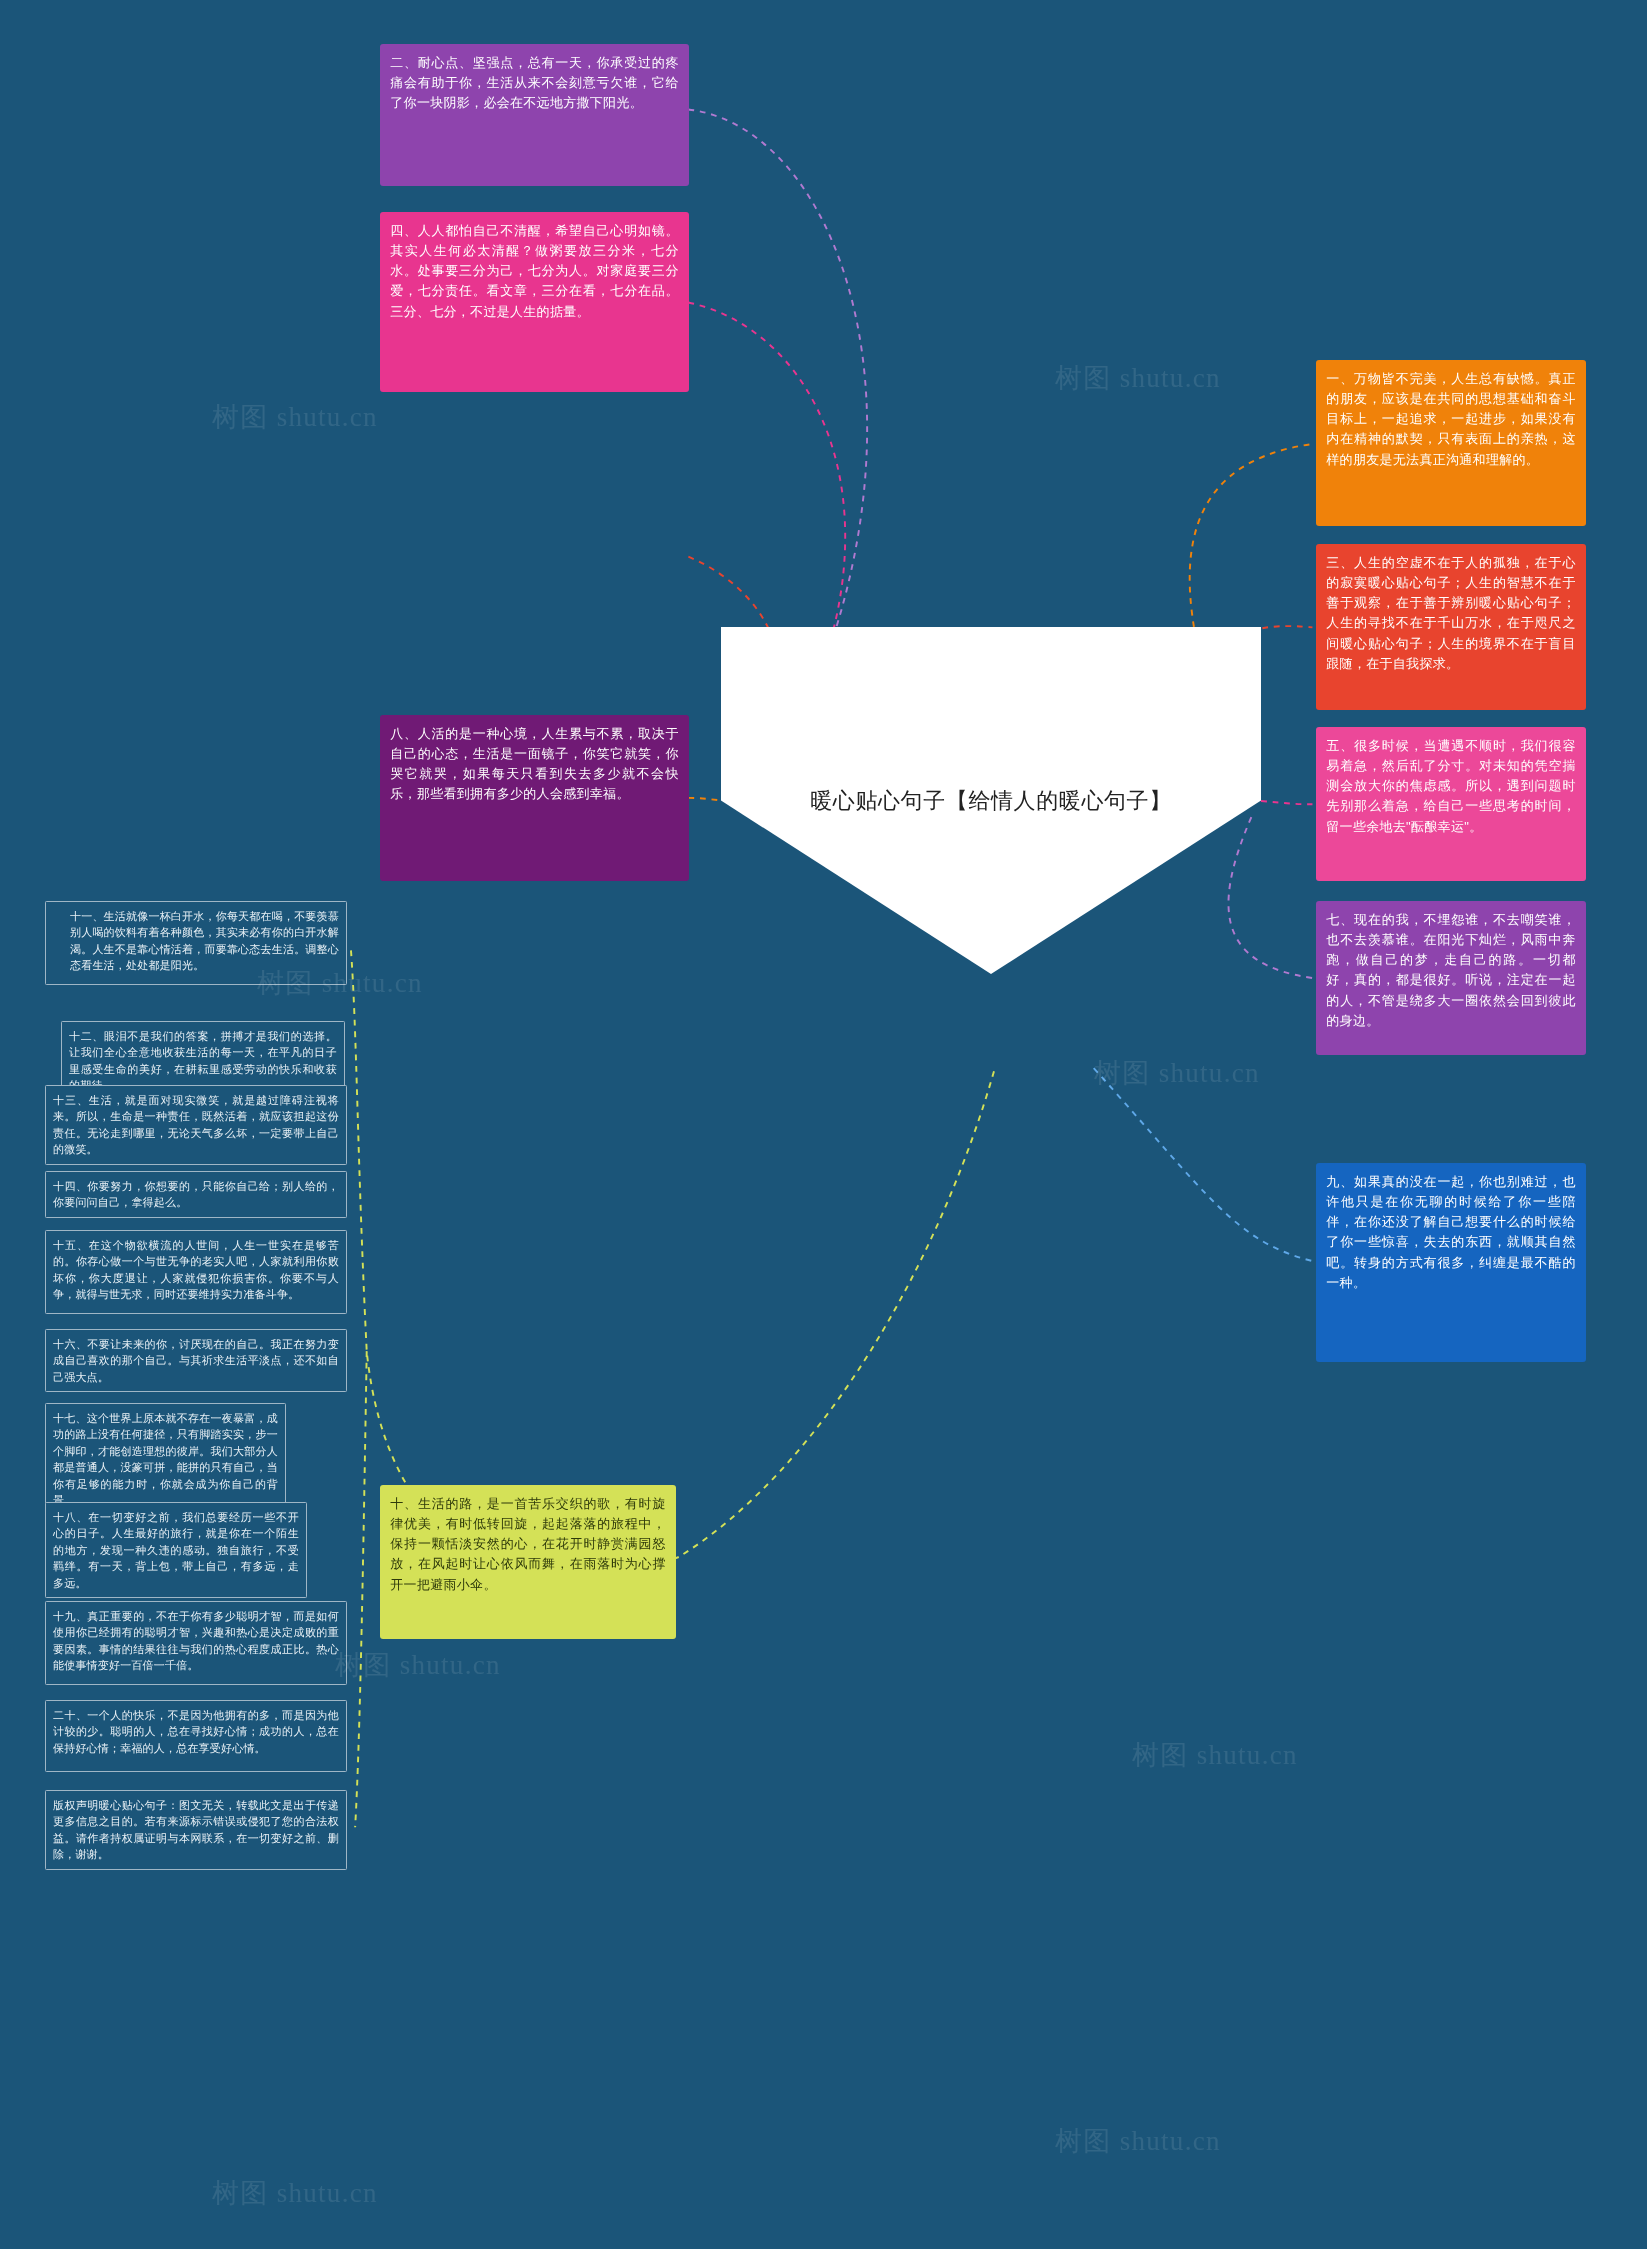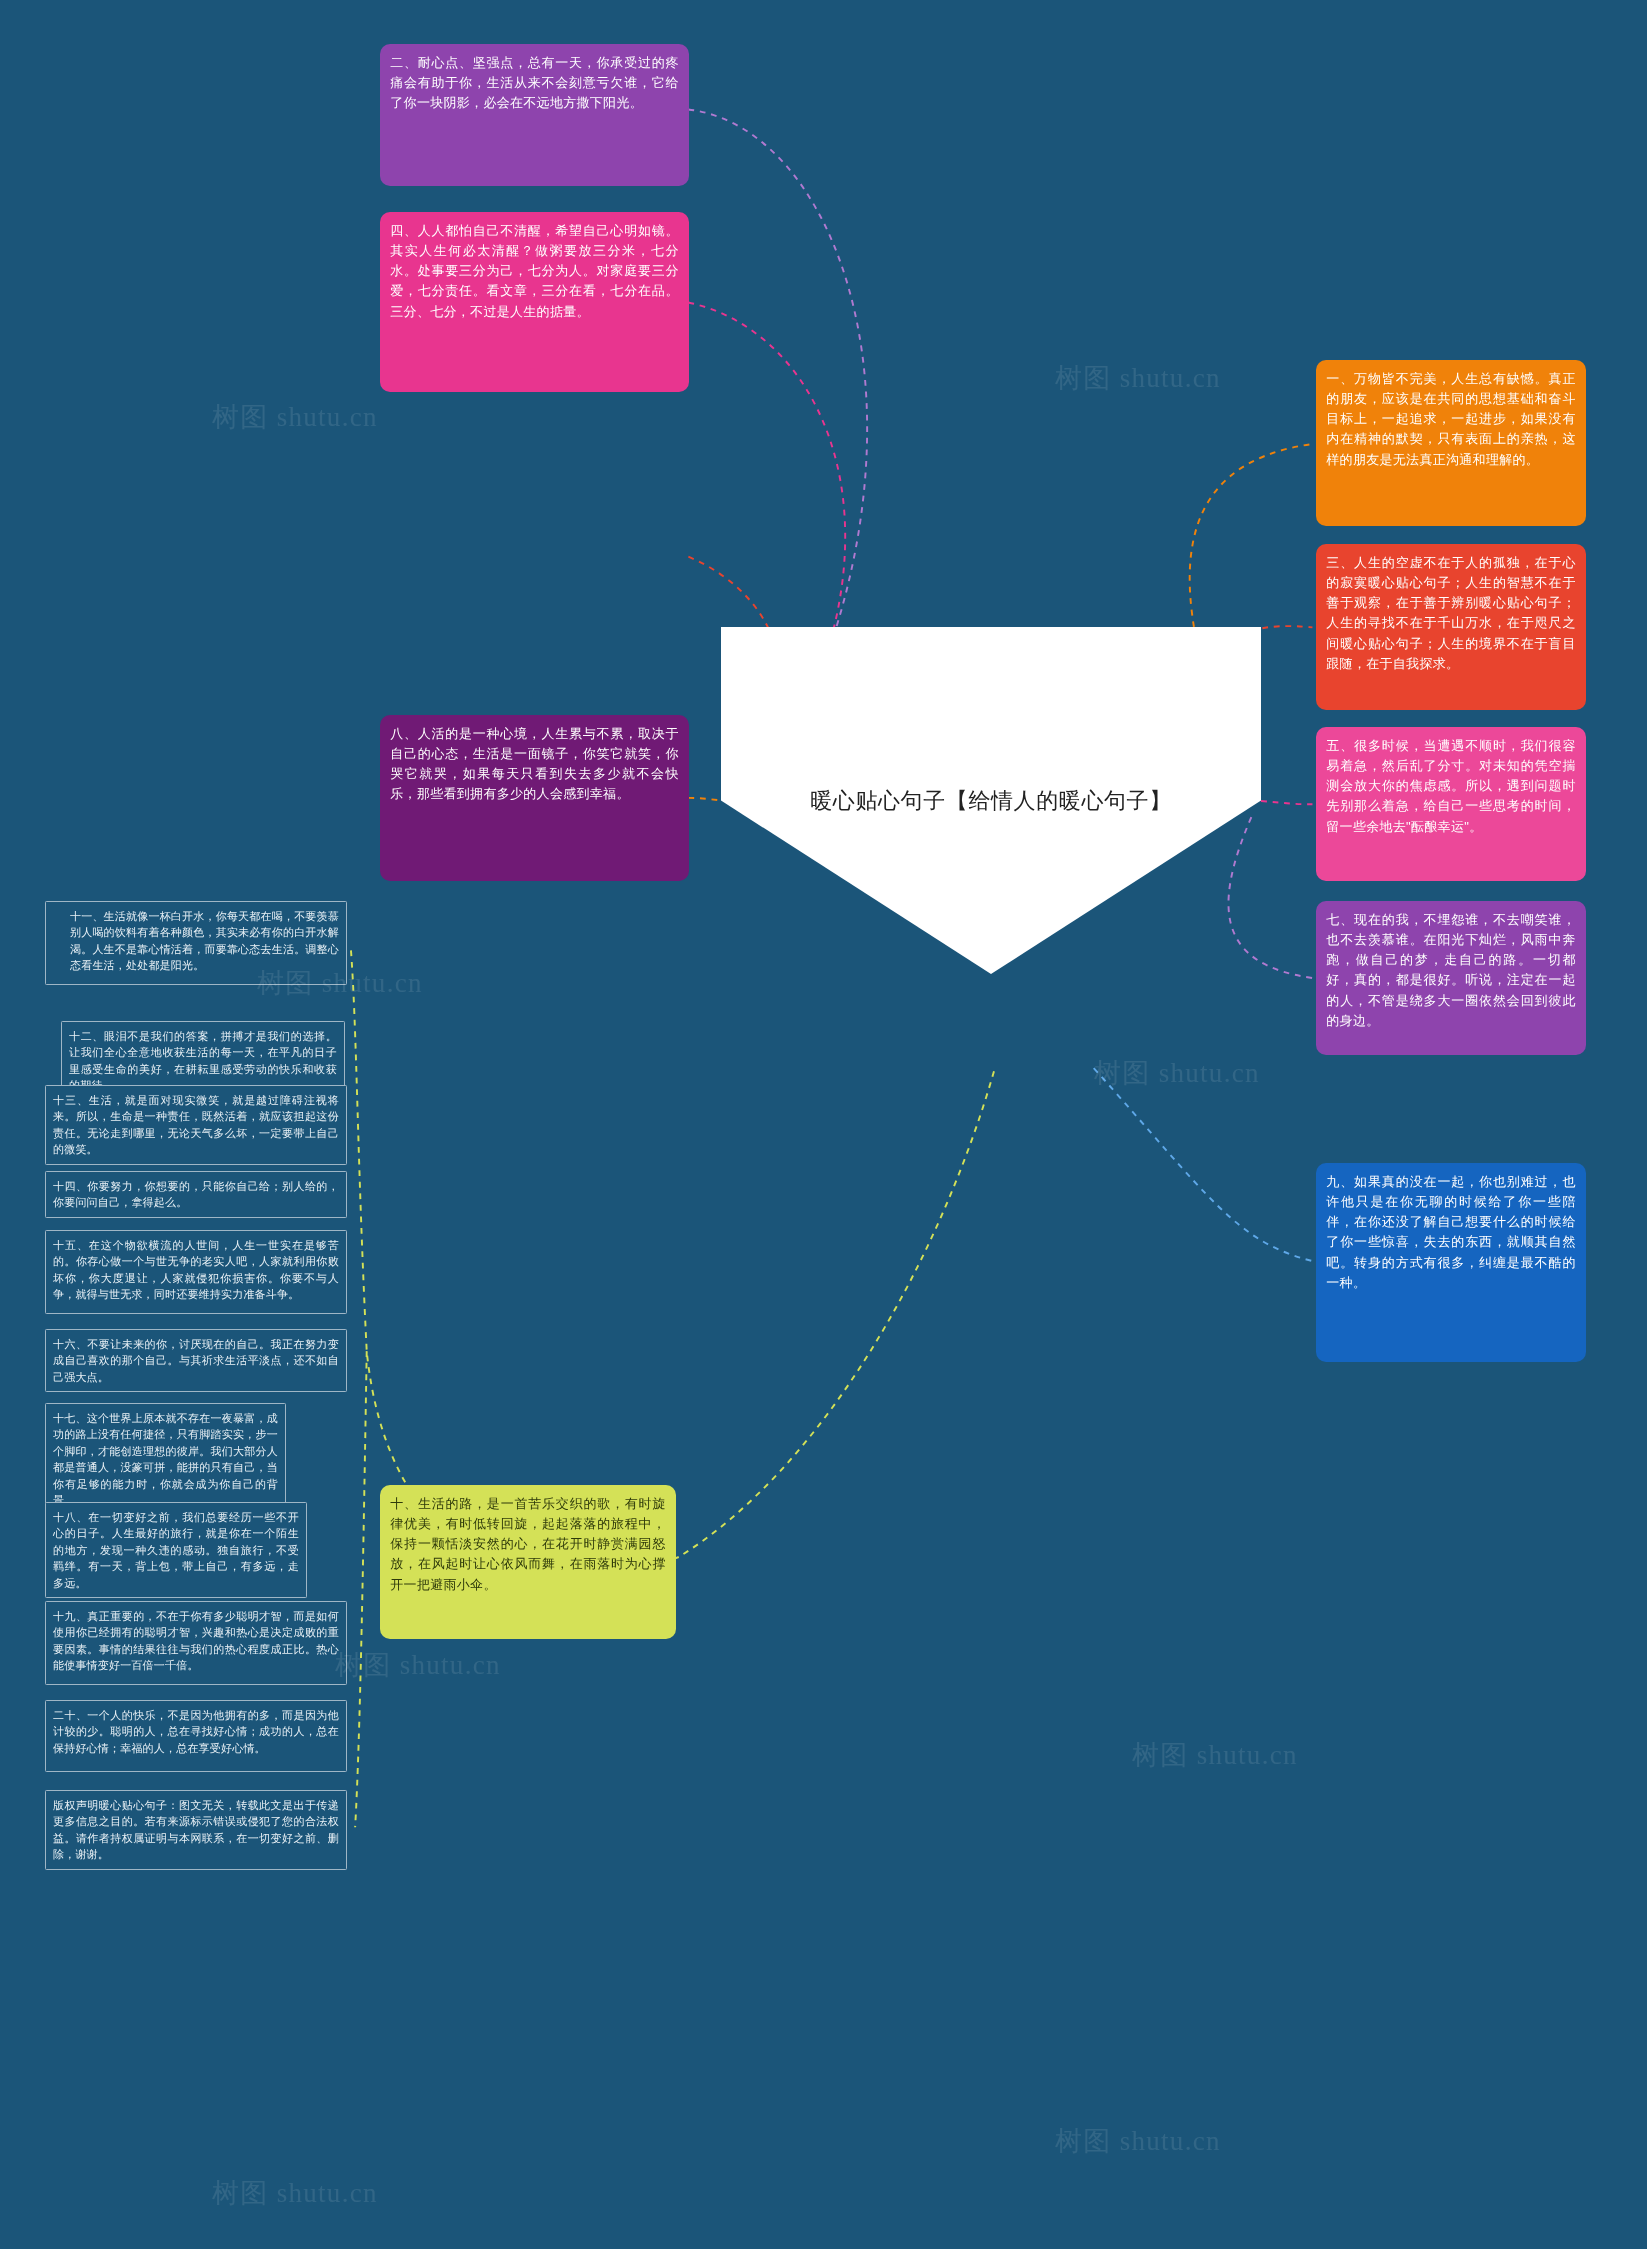--- a/index.html
+++ b/index.html
@@ -12,21 +12,21 @@
   }
   #stage{position:absolute;left:0;top:0;width:1647px;height:2250px;}
   svg.lines{position:absolute;left:0;top:0;width:1647px;height:2250px;pointer-events:none;}
   .wm{position:absolute;color:rgba(255,255,255,0.10);font-size:27px;letter-spacing:1.3px;white-space:nowrap;user-select:none;font-family:"Liberation Serif","DejaVu Serif",serif;}
   .node{
     position:absolute;
     box-sizing:border-box;
     color:#fff;
     line-height:1.55;
     padding:9px 10.3px;
-    border-radius:10px;
+    border-radius:3px;
     text-align:justify;
     letter-spacing:0.3px;
   }
   .center{
     position:absolute;
     background:#fff;
     color:#222;
     display:flex;
     align-items:center;
     justify-content:center;

